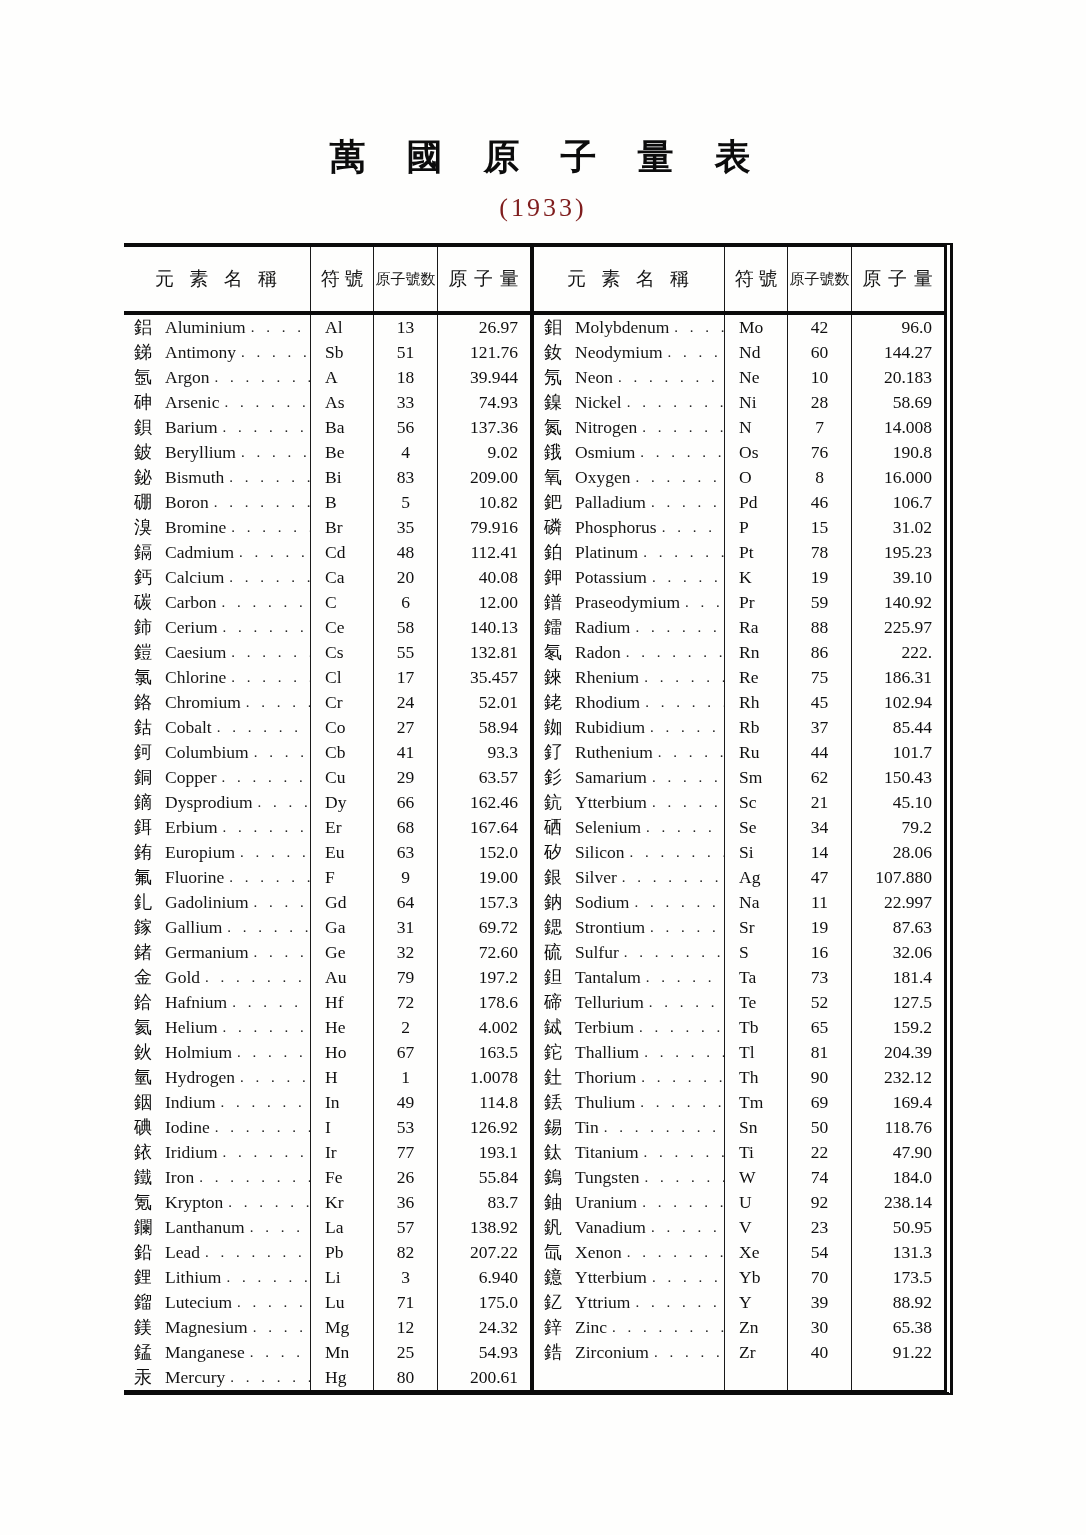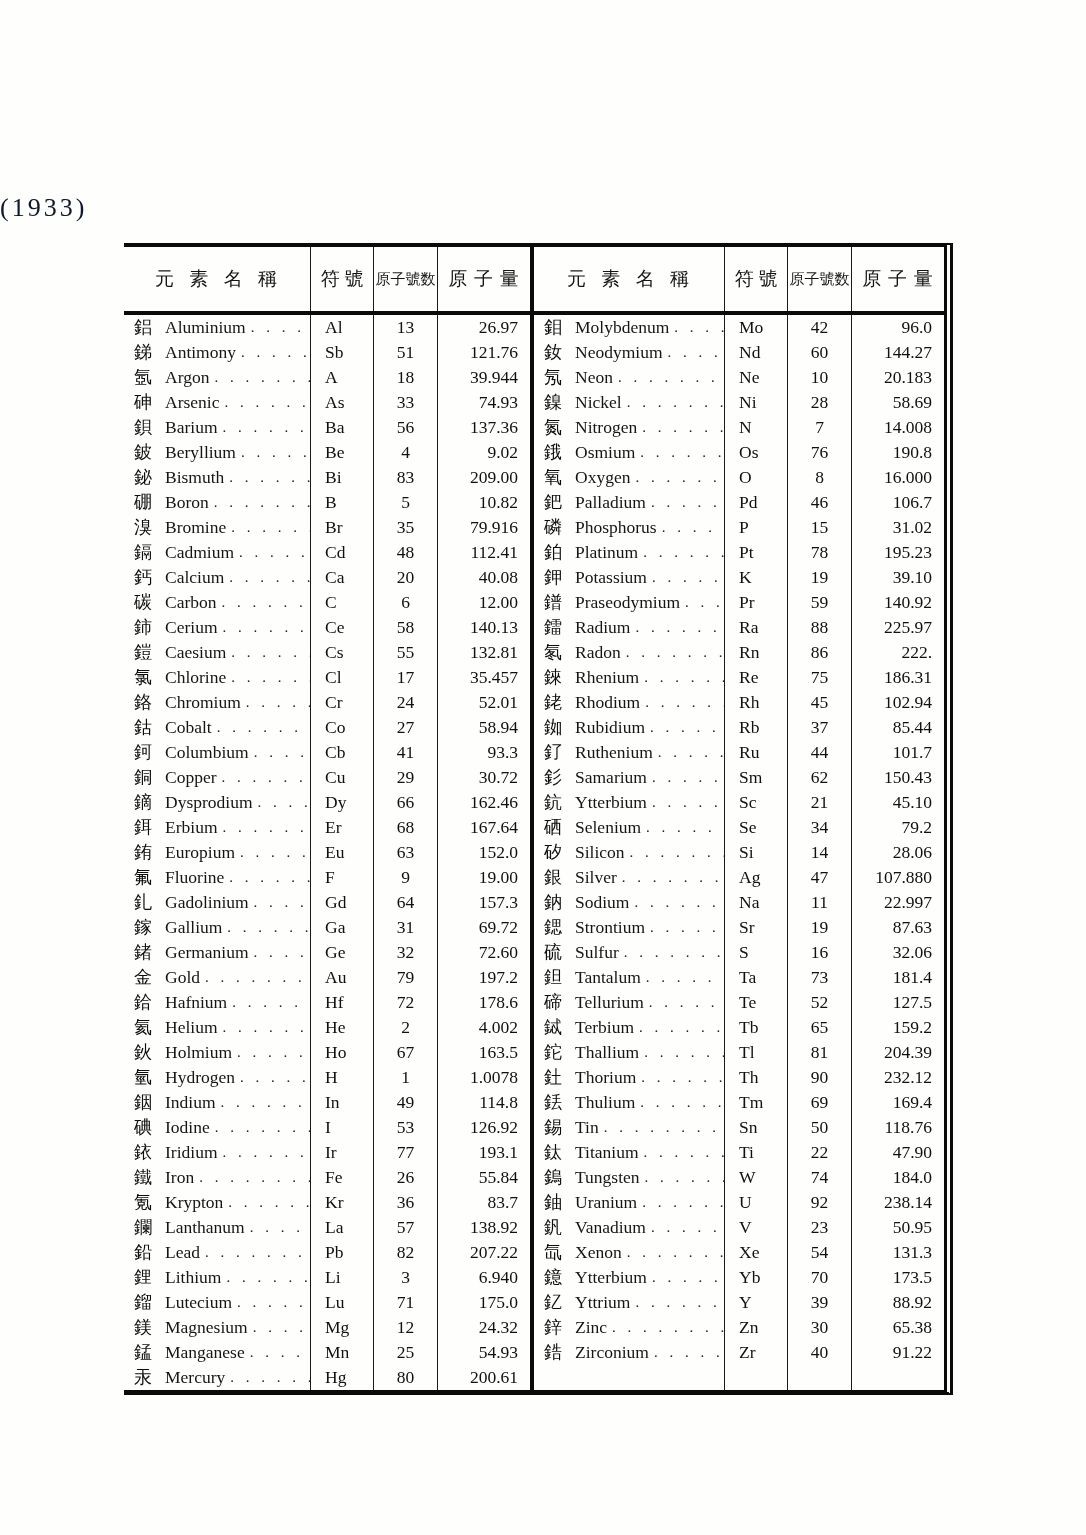--- a/index.html
+++ b/index.html
@@ -12,21 +12,21 @@
     position:relative;width:1086px;height:1535px;
     background:#fefefd;color:#111;overflow:hidden;
   }
   .title{
     position:absolute;top:133px;left:0;width:100%;
     text-align:center;font-size:36px;font-weight:700;
     letter-spacing:6px;word-spacing:20px;color:#0c0c0c;
   }
   .year{
     position:absolute;top:193px;left:0;width:100%;
-    text-align:left;font-size:26px;letter-spacing:3px;color:#0f172a;
+    text-align:center;font-size:26px;letter-spacing:3px;color:#7f1d1d;
   }
   .atable{
     position:absolute;left:124px;top:243px;width:820px;
     border-top:4px solid #0b0b0b;
     border-bottom:5px solid #0b0b0b;
     border-right:9px double #0b0b0b;
     box-sizing:content-box;
   }
   .thead{display:flex;height:64px;border-bottom:4px solid #0b0b0b;}
   .tbody{display:flex;height:1075px;}
@@ -59,20 +59,21 @@
        box-sizing:border-box;text-align:center;line-height:25px;color:#101010;}
   .wt{width:92px;flex:0 0 92px;box-sizing:border-box;text-align:right;
       padding-right:12px;line-height:25px;color:#101010;}
   .fill-cell{height:100%;}
 </style>
 </head>
 <body>
 
 <div class="page">
 
+  <div class="title">萬 國 原 子 量 表</div>
   <div class="year">(1933)</div>
 
   <div class="atable">
 
     <div class="thead">
       <div class="half left">
         <div style="display:flex;height:100%;">
           <div class="hcell h-name">元 素 名 稱</div>
           <div class="hcell h-sym">符 號</div>
           <div class="hcell h-num">
@@ -278,21 +279,21 @@
             <span class="wt">93.3</span>
           </div>
           <div class="row">
             <div class="namecell">
               <span class="zh">銅</span>
               <span class="en">Copper</span>
               <span class="leader"></span>
             </div>
             <span class="sym">Cu</span>
             <span class="num">29</span>
-            <span class="wt">30.72</span>
+            <span class="wt">63.57</span>
           </div>
           <div class="row">
             <div class="namecell">
               <span class="zh">鏑</span>
               <span class="en">Dysprodium</span>
               <span class="leader"></span>
             </div>
             <span class="sym">Dy</span>
             <span class="num">66</span>
             <span class="wt">162.46</span>

